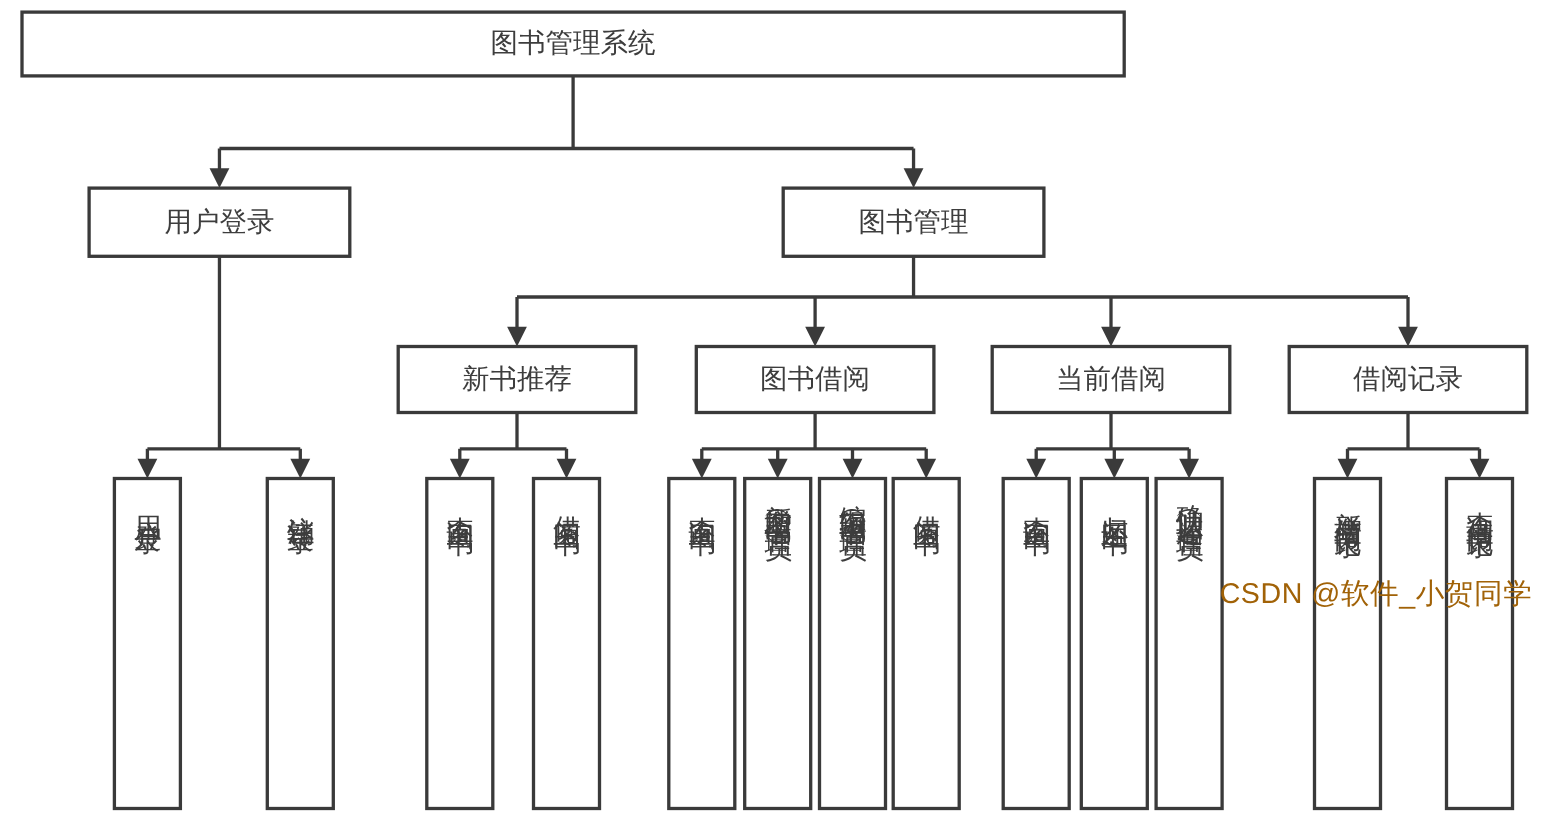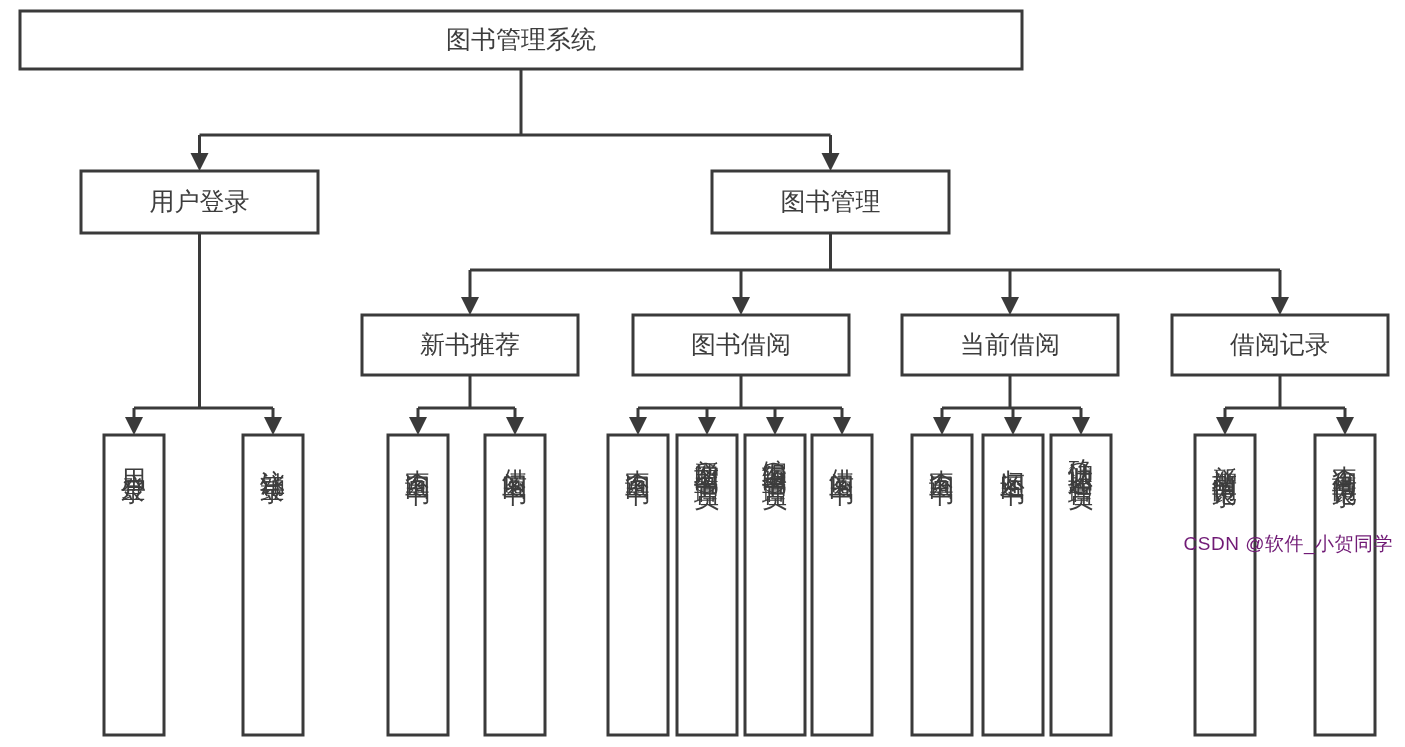--- a/index.html
+++ b/index.html
@@ -51,22 +51,22 @@
     text-orientation: upright;
     letter-spacing: 4px;
     dominant-baseline: central;
     text-anchor: middle;
   }
   .watermark {
     position: absolute;
     right: 12px;
     bottom: 4px;
     font-family: "Liberation Sans", "DejaVu Sans", sans-serif;
-    font-size: 19px;
-    color: #701a75;
+    font-size: 26px;
+    color: #a16207;
     white-space: nowrap;
     user-select: none;
     letter-spacing: 0.5px;
   }
 </style>
 </head>
 <body>
 
 <div id="diagram-root">
   <svg id="diagram-svg" width="1405" height="747" viewBox="0 0 1405 747" xmlns="http://www.w3.org/2000/svg">

